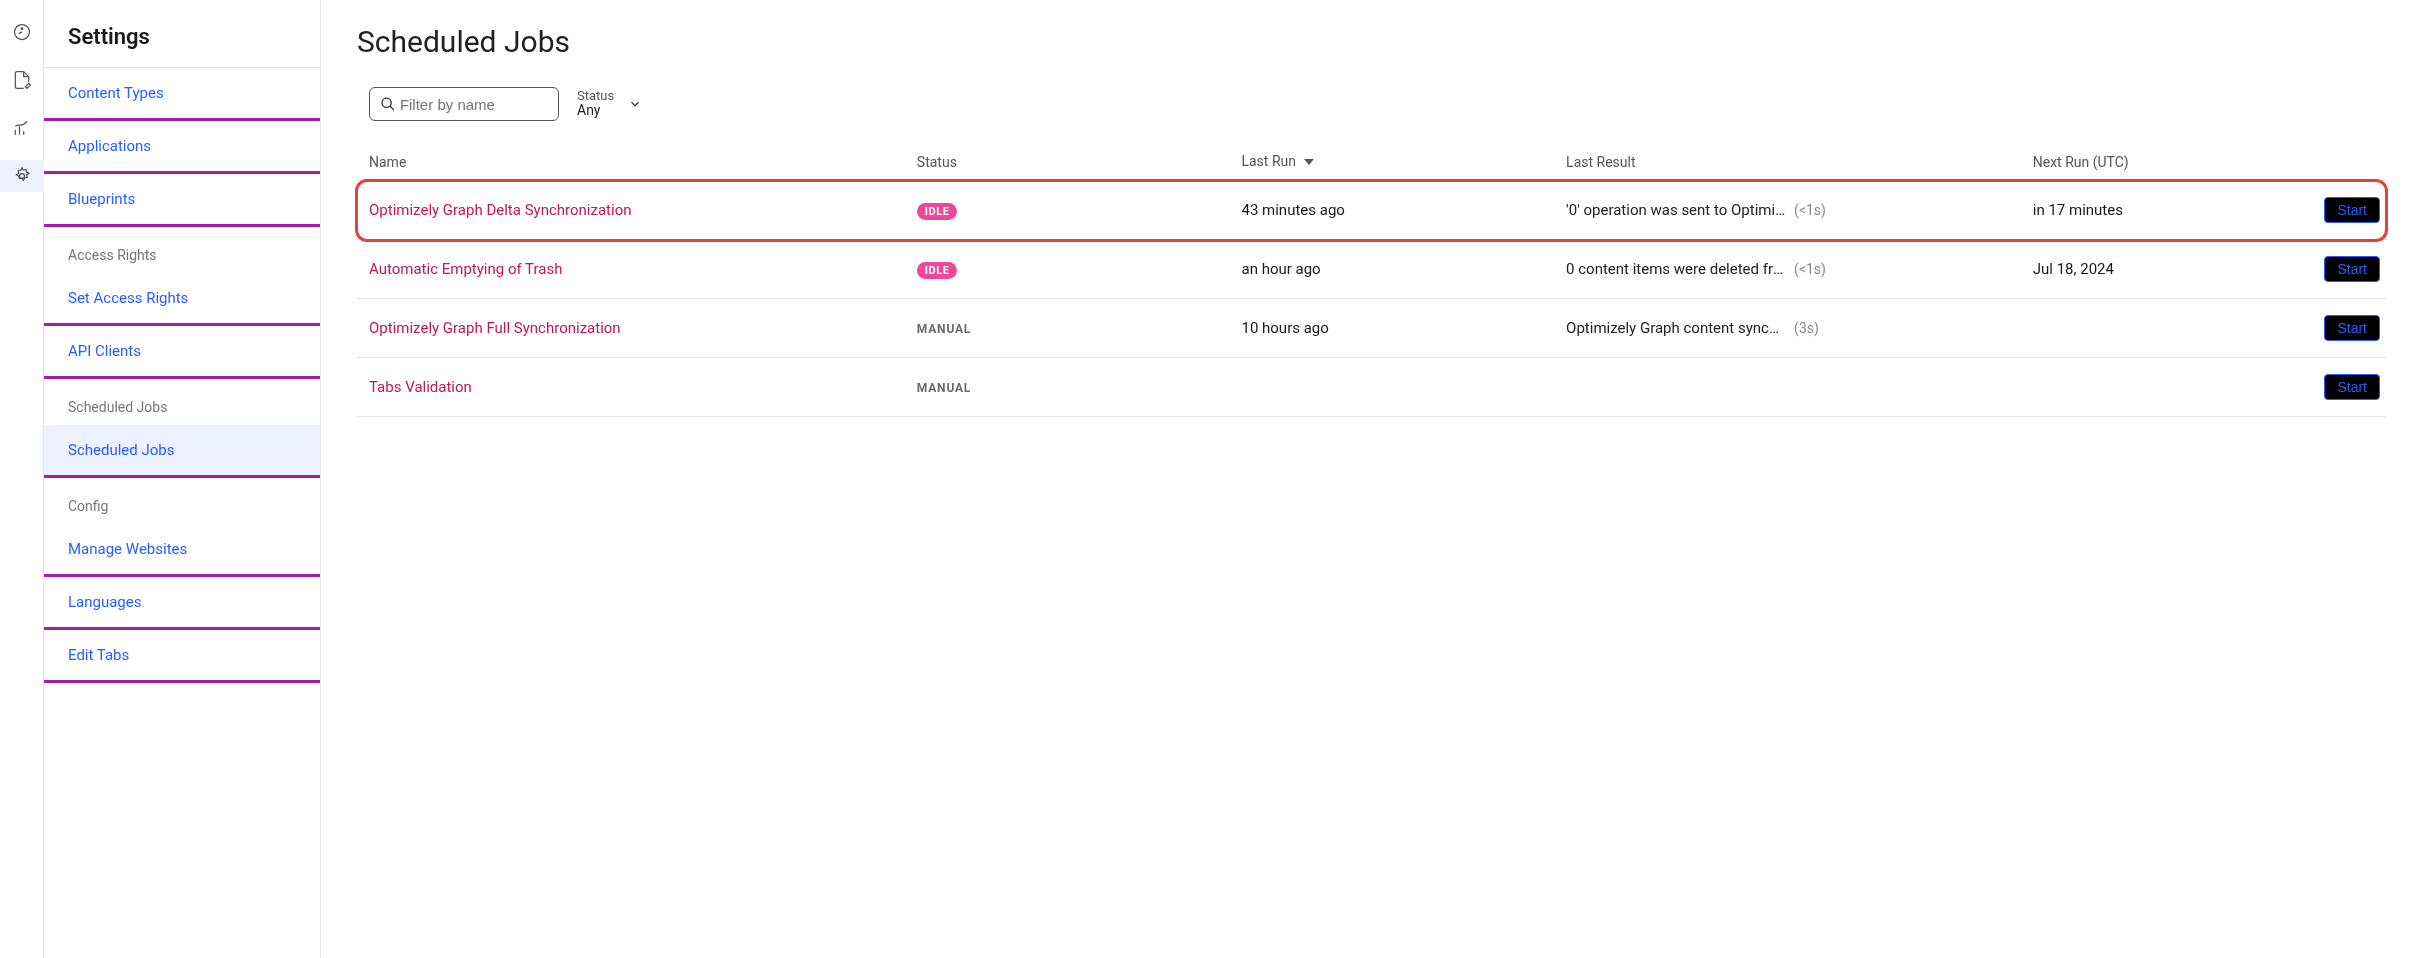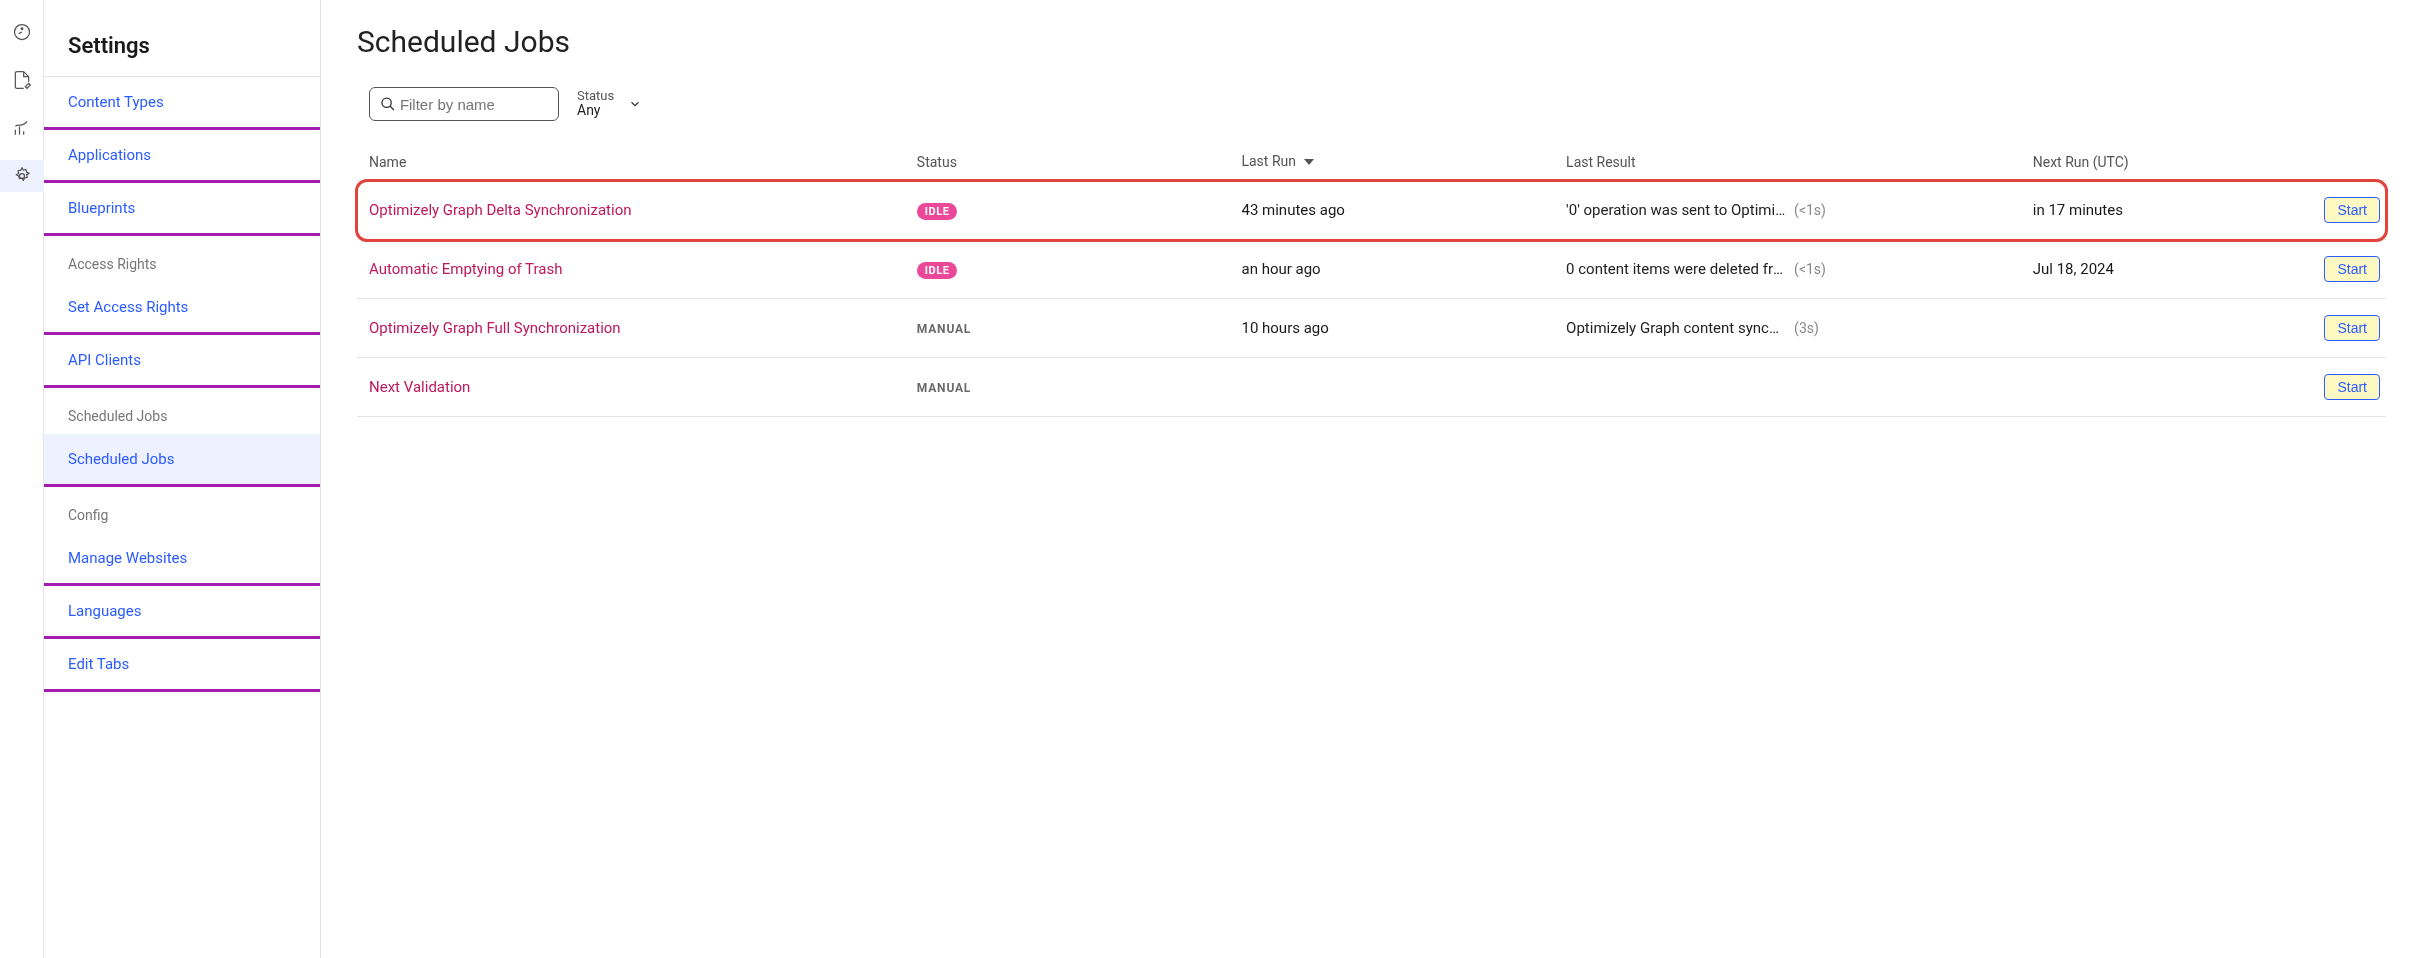--- a/index.html
+++ b/index.html
@@ -7,21 +7,21 @@
 .app { display: flex; height: 100vh; }
 
 
 .icon-rail { width: 44px; border-right: 1px solid #e5e5e5; padding-top: 16px; display: flex; flex-direction: column; align-items: center; gap: 16px; }
 .icon-rail .rail-item { width: 44px; height: 32px; display: flex; align-items: center; justify-content: center; cursor: pointer; }
 .icon-rail .rail-item.active { background: #eef1ff; }
 .icon-rail svg { width: 20px; height: 20px; stroke: #555; fill: none; stroke-width: 1.5; }
 
 
 .sidebar { width: 277px; border-right: 1px solid #e5e5e5; overflow-y: auto; }
-.sidebar-title { font-size: 22px; font-weight: 600; padding: 33px 24px 18px; border-bottom: 1px solid #e5e5e5; }
+.sidebar-title { font-size: 22px; font-weight: 600; padding: 24px 24px 18px; border-bottom: 1px solid #e5e5e5; }
 .sidebar-link { display: block; padding: 16px 24px; border-bottom: 3px solid #a21caf; color: #2b5cff; text-decoration: none; font-size: 15px; cursor: pointer; }
 .sidebar-link.active { background: #eef1ff; }
 .sidebar-section { padding: 20px 24px 10px; color: #777; font-size: 14px; }
 
 
 .main { flex: 1; padding: 24px 36px; overflow-y: auto; }
 .page-title { font-size: 30px; font-weight: 400; margin-bottom: 28px; color: #222; }
 
 
 .filter-bar { display: flex; align-items: center; gap: 18px; margin-bottom: 24px; padding-left: 12px; }
@@ -46,21 +46,21 @@
 .col-result { width: 23%; }
 .col-next { width: 13%; }
 .col-action { width: 5%; text-align: right; }
 
 .name-link { color: #be185d; text-decoration: none; cursor: pointer; }
 .badge-idle { display: inline-block; background: #ec4899; color: #fff; font-size: 11px; font-weight: 700; letter-spacing: 0.5px; padding: 2px 8px; border-radius: 10px; }
 .badge-manual { color: #6a6a6a; font-size: 12px; font-weight: 700; letter-spacing: 0.8px; }
 .result-wrap { display: flex; align-items: center; gap: 8px; }
 .result-text { color: #222; white-space: nowrap; overflow: hidden; text-overflow: ellipsis; max-width: 220px; }
 .result-time { color: #888; font-size: 14px; }
-.start-btn { border: 1px solid #2b5cff; color: #2b5cff; background: #fef9c3; border-radius: 4px; padding: 4px 12px; font-size: 14px; cursor: pointer; }
+.start-btn { border: 1px solid #2b5cff; color: #2b5cff; background: #000000; border-radius: 4px; padding: 4px 12px; font-size: 14px; cursor: pointer; }
 td.action-cell { text-align: right; padding-right: 6px; }
 </style>
 </head>
 <body>
 
 <div class="app">
 
   <div class="icon-rail">
     <div class="rail-item">
       <svg viewBox="0 0 24 24">
@@ -185,21 +185,21 @@
             <td>
               <div class="result-wrap">
                 <span class="result-text">Optimizely Graph content synchro…</span>
                 <span class="result-time">(3s)</span>
               </div>
             </td>
             <td></td>
             <td class="action-cell"><button class="start-btn">Start</button></td>
           </tr>
           <tr>
-            <td><a class="name-link">Next Validation</a></td>
+            <td><a class="name-link">Tabs Validation</a></td>
             <td><span class="badge-manual">MANUAL</span></td>
             <td></td>
             <td>
               <div class="result-wrap"></div>
             </td>
             <td></td>
             <td class="action-cell"><button class="start-btn">Start</button></td>
           </tr>
         </tbody>
     </table>

